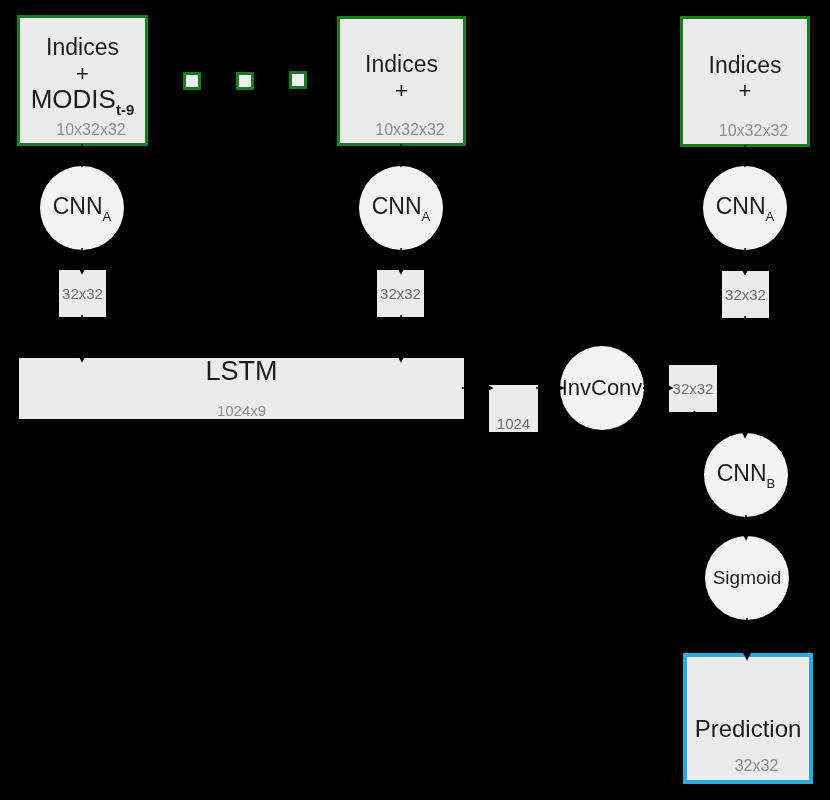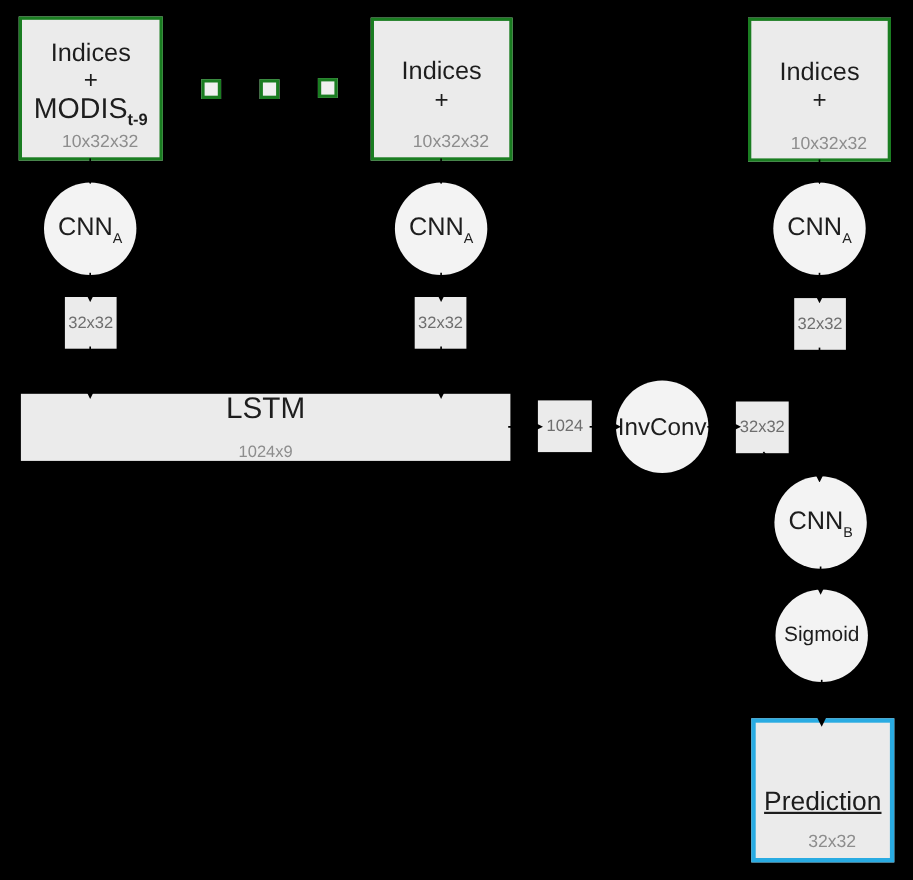--- a/index.html
+++ b/index.html
@@ -46,21 +46,20 @@
   .lstm-label{font-size:27px;line-height:1.1;}
   .lstm-dims{font-size:15px;color:var(--dim-text);line-height:1.1;}
   .vec-box{font-size:15px;color:var(--small-dim-text);}
   .invconv{flex-direction:row;font-size:22px;line-height:1.12;}
   .sigmoid-label{font-size:19px;text-align:right;}
   .prediction-box{
     background:var(--box-fill);
     border:4px solid var(--prediction-border-blue);
     flex-direction:column;
     padding-top:20px;
-    text-decoration:underline;
   }
   .prediction-label{font-size:24px;}
   .arrows{position:absolute;left:0;top:0;z-index:5;pointer-events:none;}
 </style>
 </head>
 <body>
 
 <div class="node input-box" style="left:17px;top:15px;width:131px;height:131px;">
   <div class="input-line1">Indices</div>
   <div class="input-line2">+</div>
@@ -102,21 +101,21 @@
 </div>
 <div class="node rect feat-box" style="left:722px;top:271px;width:47px;height:47px;">
   <span>32x32</span>
 </div>
 
 <div class="node rect lstm-box" style="left:19px;top:358px;width:445px;height:61px;">
   <div class="lstm-label">LSTM</div>
   <div class="lstm-dims">1024x9</div>
 </div>
 
-<div class="node rect vec-box" style="left:489px;top:364px;width:49px;height:47px;">
+<div class="node rect vec-box" style="left:489px;top:385px;width:49px;height:47px;align-items:flex-end;">
   <span>1024</span>
 </div>
 
 <div class="node circle invconv" style="left:560px;top:346px;width:84px;height:84px;">
   <div>Inv</div>
   <div>Conv</div>
 </div>
 
 <div class="node rect feat-box" style="left:669px;top:365px;width:48px;height:47px;">
   <span>32x32</span>

